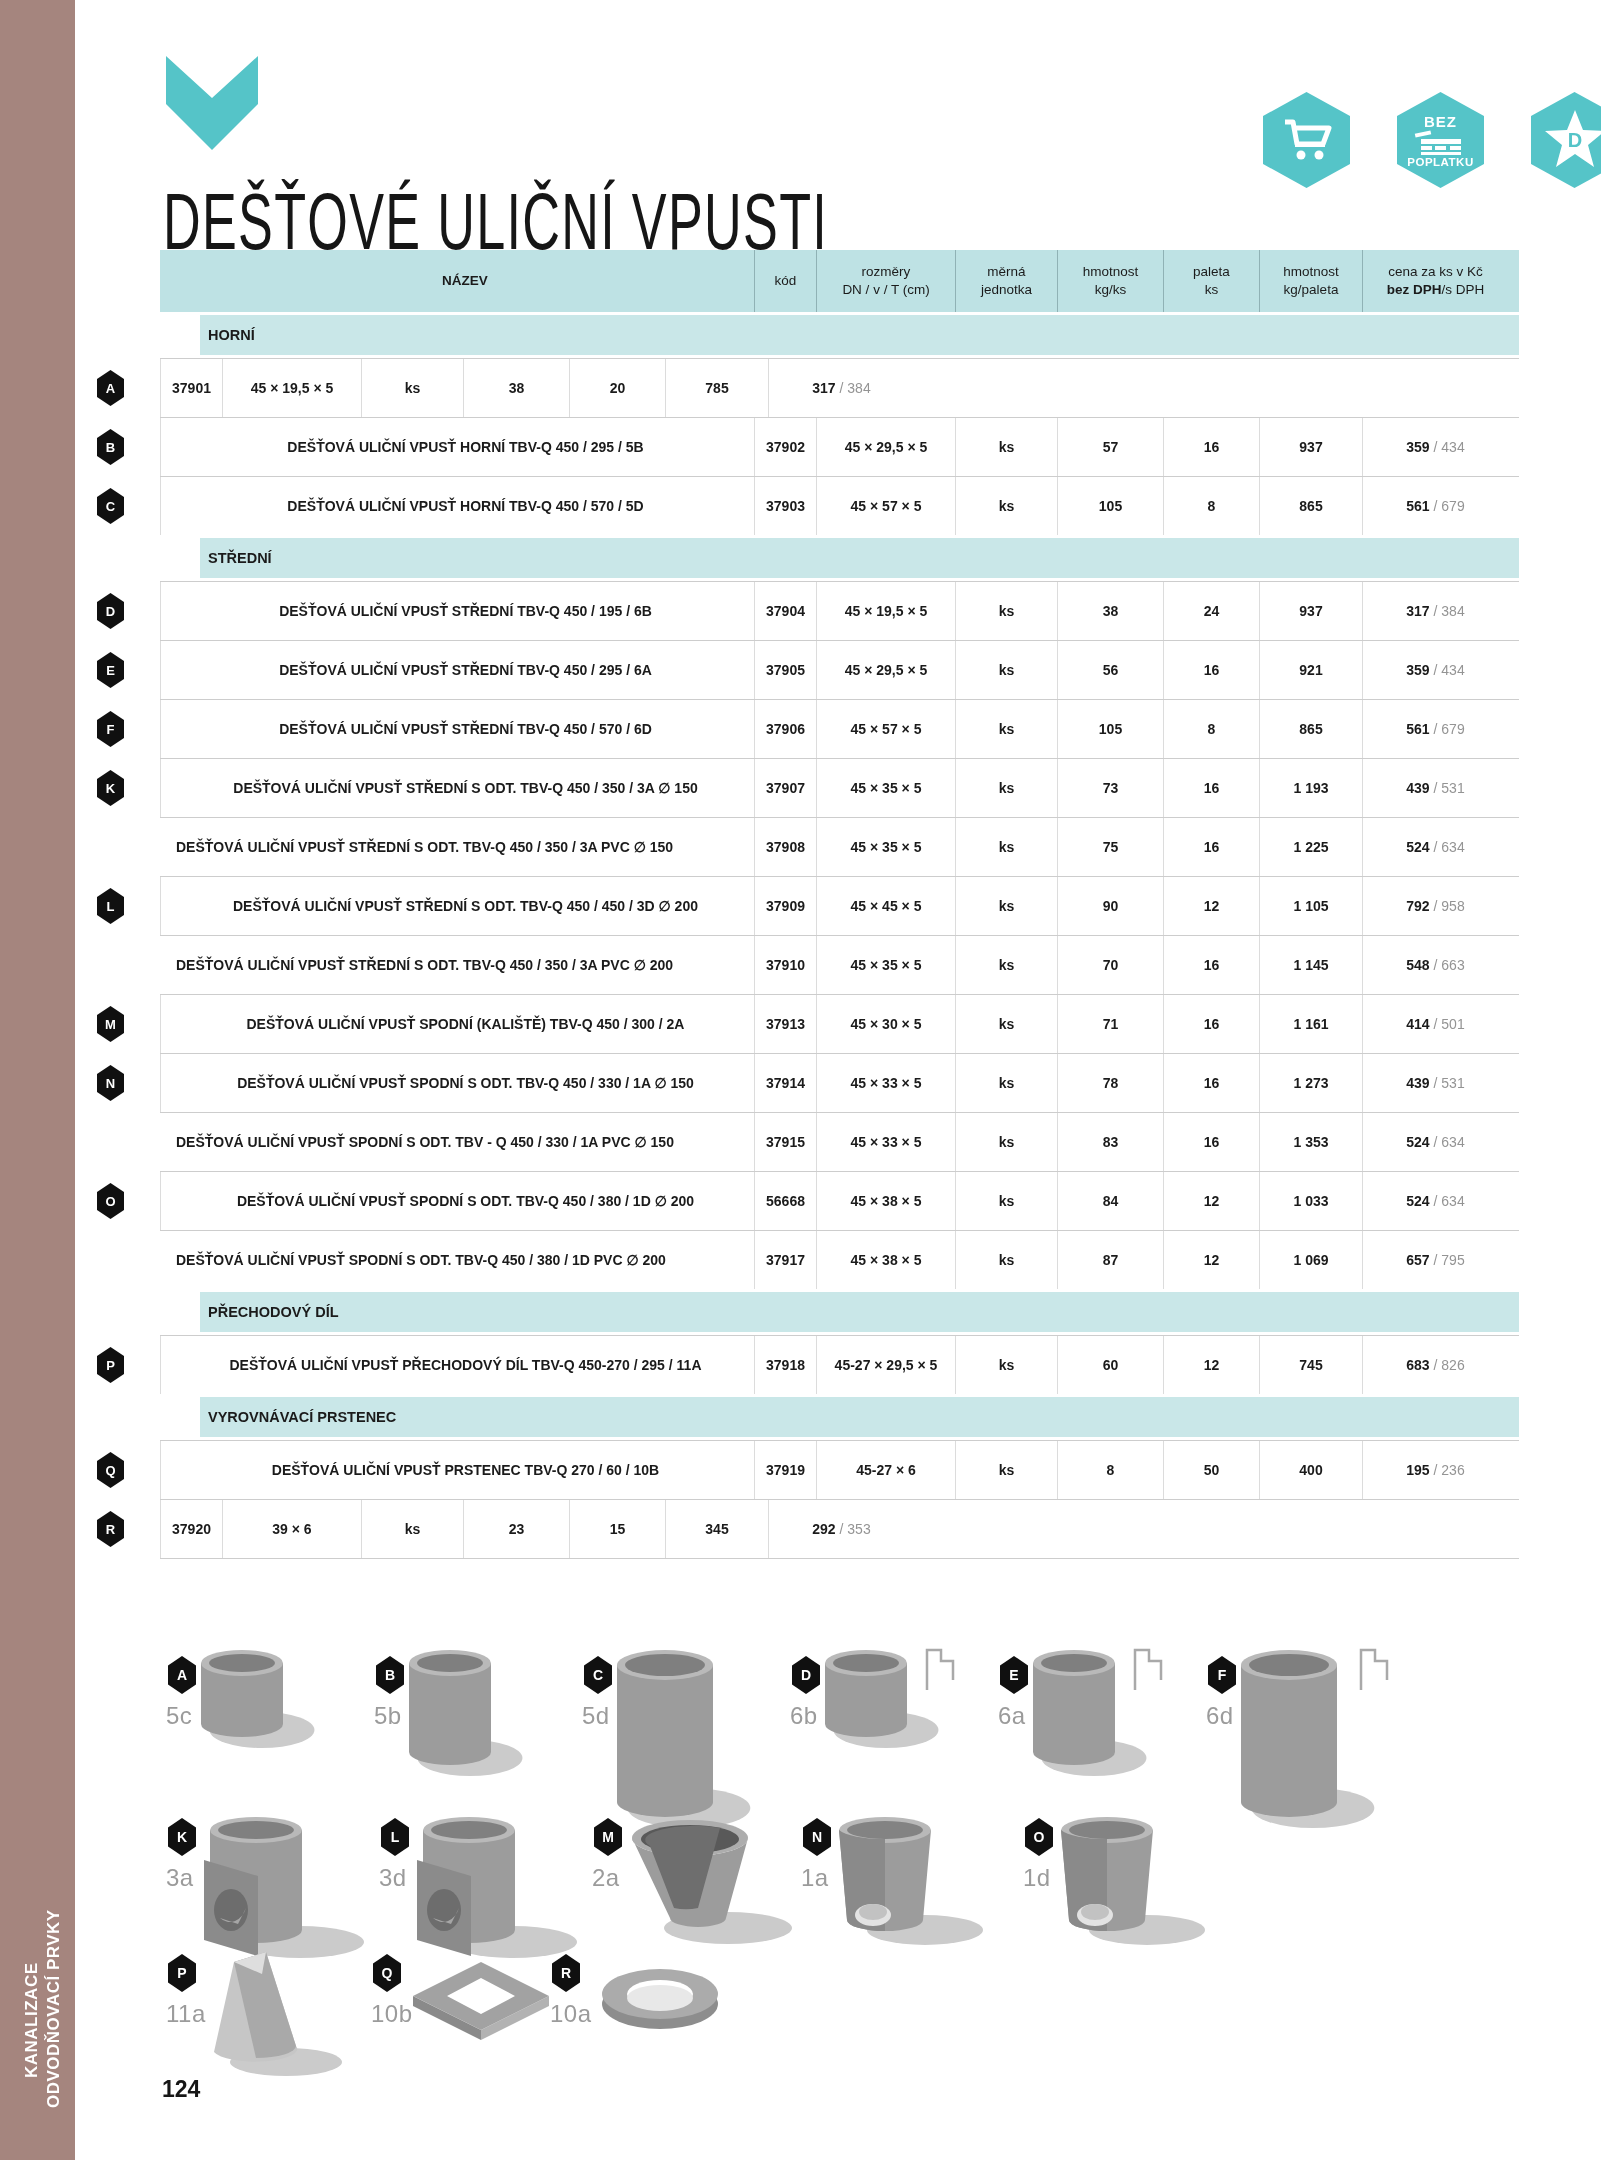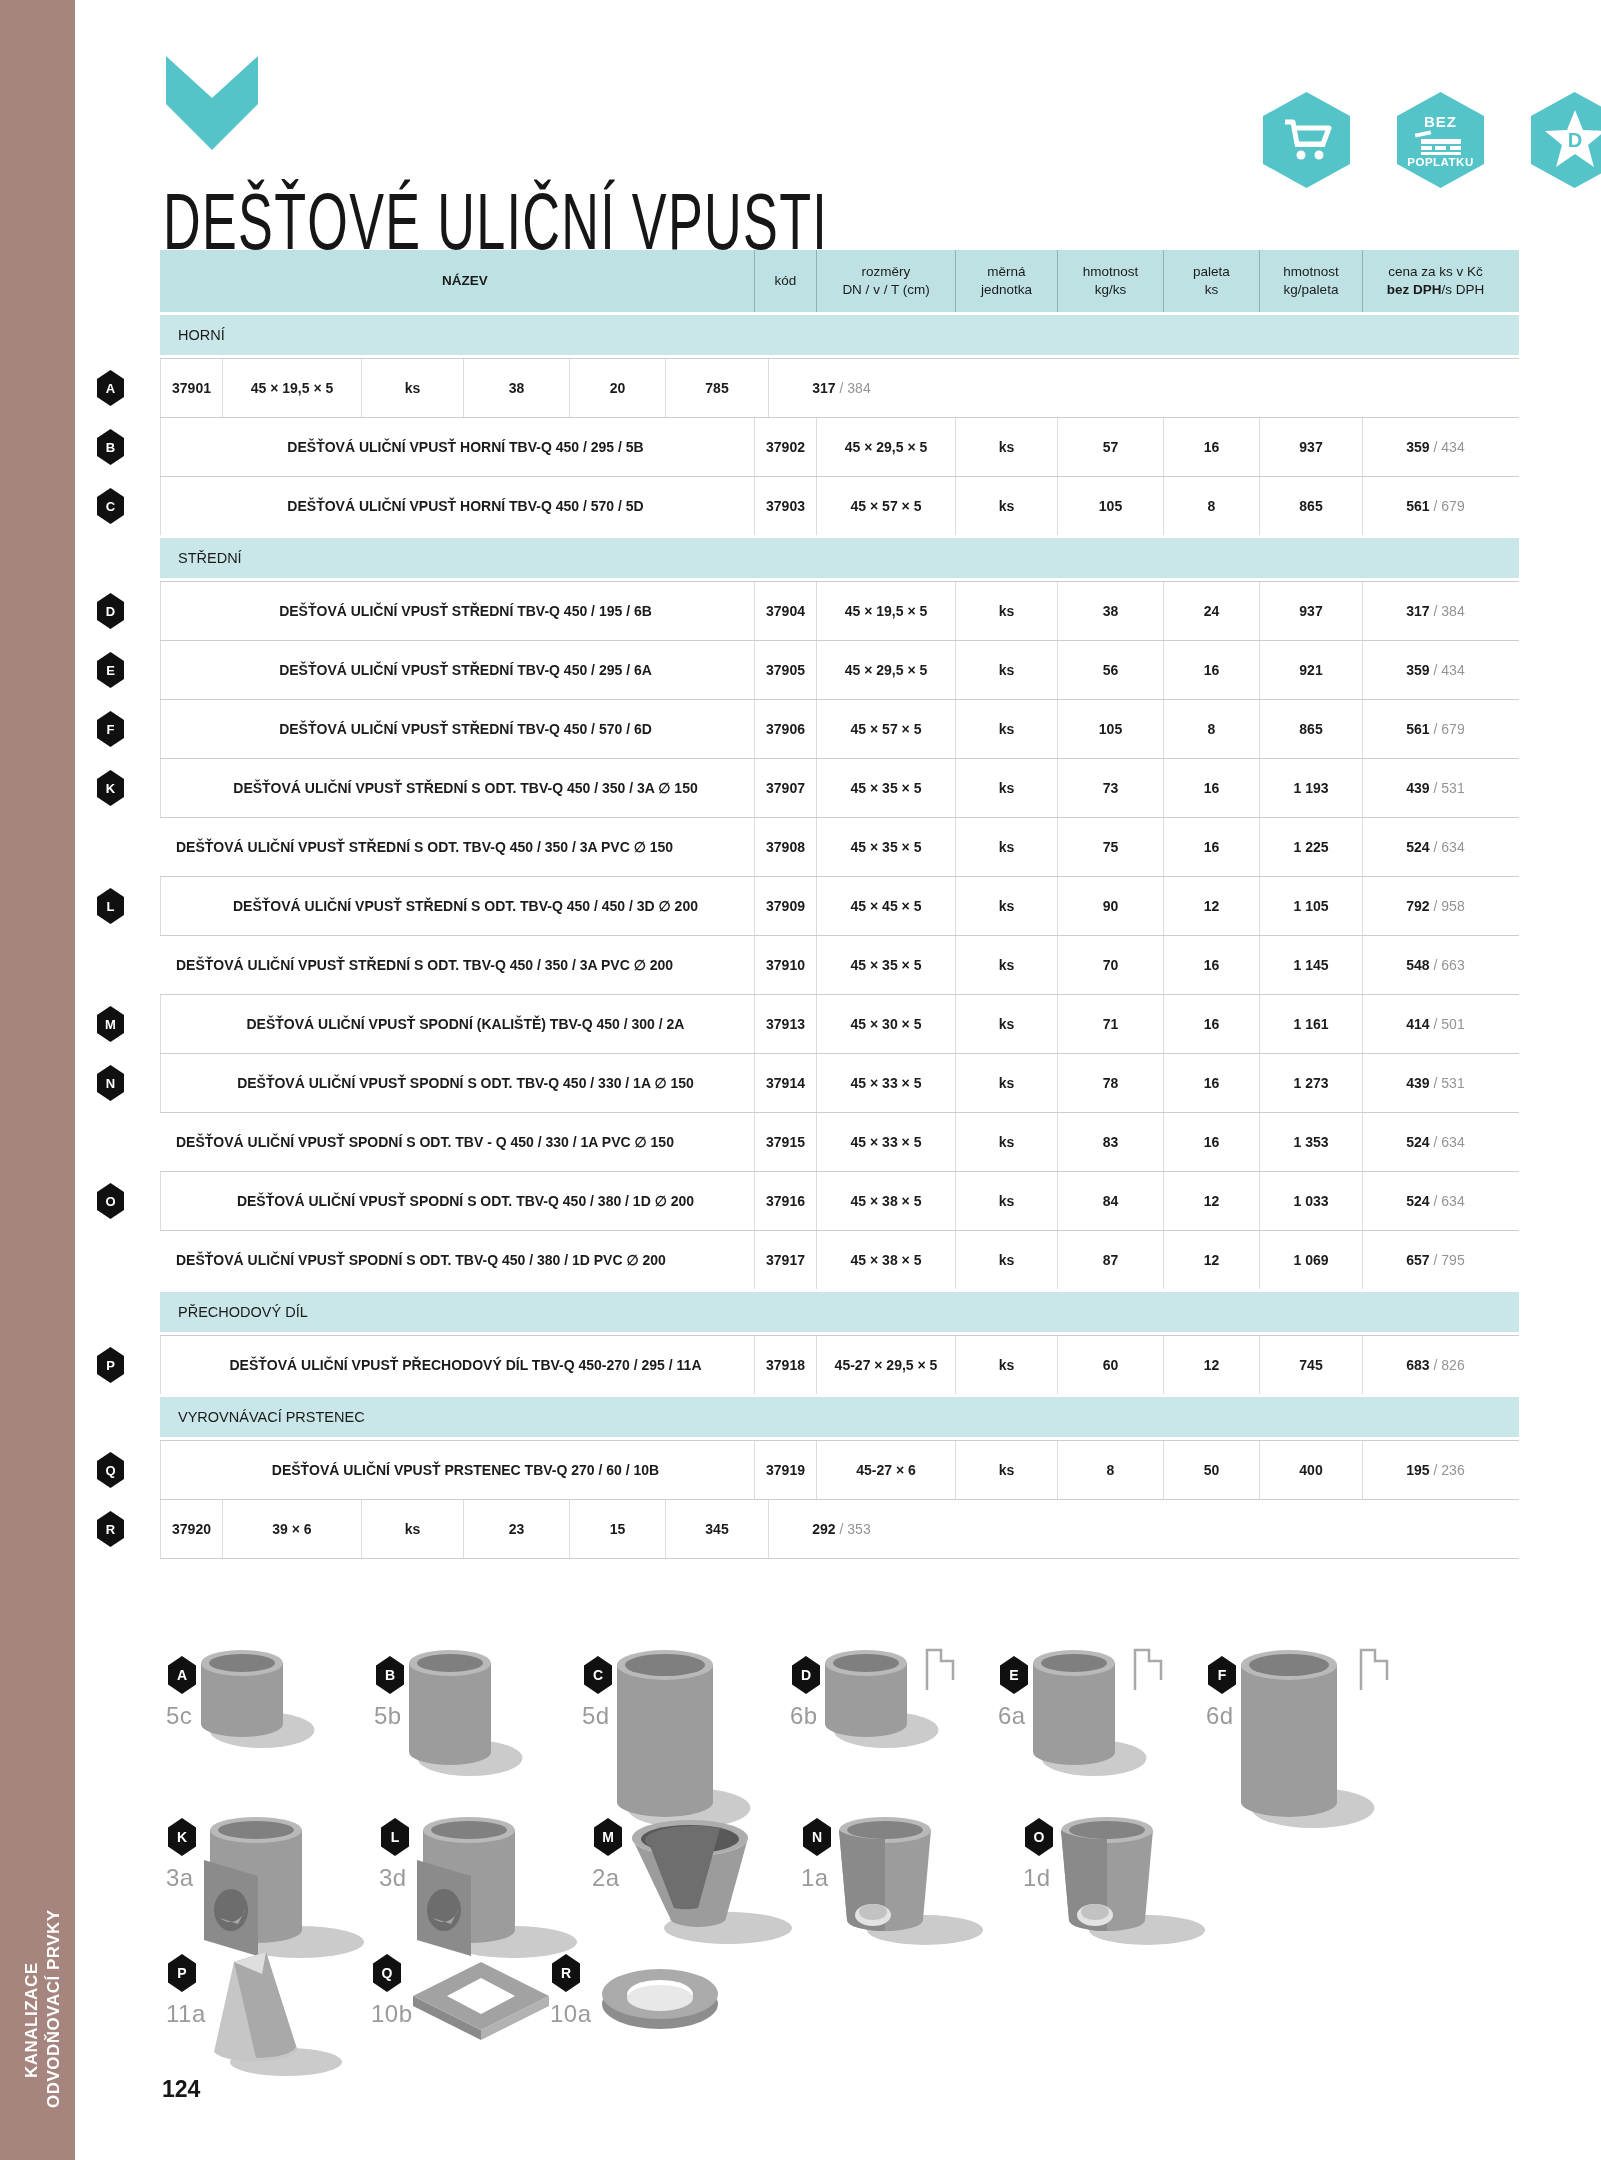--- a/index.html
+++ b/index.html
@@ -46,21 +46,21 @@
   .c-kod{width:62px;}
   .c-roz{width:139px;}
   .c-mj{width:102px;}
   .c-kg{width:106px;}
   .c-pal{width:96px;}
   .c-kgp{width:103px;}
   .c-cena{width:146px;}
   .thead .c-name{font-weight:bold;justify-content:center;}
 
   .section-bar{height:46px;background:var(--teal-sec);display:flex;align-items:center;
-    padding-left:18px;font-weight:normal;font-size:14.5px;border-top:3px solid #fff;border-bottom:3px solid #fff;}
+    padding-left:8px;font-weight:bold;font-size:14.5px;border-top:3px solid #fff;border-bottom:3px solid #fff;margin-left:40px;}
   .trow{position:relative;display:flex;height:59px;background:#fff;border-top:1px solid var(--row-line);
     align-items:center;text-align:center;font-weight:bold;}
   .trow:first-of-type{border-top:none;}
   .trow .cell{border-left:1px solid var(--col-line);height:100%;display:flex;align-items:center;justify-content:center;}
   .trow .cell:first-child{border-left:none;justify-content:flex-start;}
   .table-end{border-top:1px solid var(--row-line);}
   .price-gray{color:var(--gray-t);font-weight:400;}
   .hexmark{position:absolute;left:-63px;top:50%;width:27px;height:36px;margin-top:-18px;background:#101010;
     clip-path:polygon(50% 0%,100% 25%,100% 75%,50% 100%,0% 75%,0% 25%);
     color:#fff;font-size:13px;font-weight:bold;display:flex;align-items:center;justify-content:center;}
@@ -289,21 +289,21 @@
           <div class="cell c-roz">45 × 33 × 5</div>
           <div class="cell c-mj">ks</div>
           <div class="cell c-kg">83</div>
           <div class="cell c-pal">16</div>
           <div class="cell c-kgp">1 353</div>
           <div class="cell c-cena">524<span class="price-gray">&nbsp;/ 634</span></div>
         </div>
         <div class="trow">
           <div class="hexmark">O</div>
           <div class="cell c-name">DEŠŤOVÁ ULIČNÍ VPUSŤ SPODNÍ S ODT. TBV-Q 450 / 380 / 1D ∅ 200</div>
-          <div class="cell c-kod">37916</div>
+          <div class="cell c-kod">56668</div>
           <div class="cell c-roz">45 × 38 × 5</div>
           <div class="cell c-mj">ks</div>
           <div class="cell c-kg">84</div>
           <div class="cell c-pal">12</div>
           <div class="cell c-kgp">1 033</div>
           <div class="cell c-cena">524<span class="price-gray">&nbsp;/ 634</span></div>
         </div>
         <div class="trow">
           <div class="cell c-name">DEŠŤOVÁ ULIČNÍ VPUSŤ SPODNÍ S ODT. TBV-Q 450 / 380 / 1D PVC ∅ 200</div>
           <div class="cell c-kod">37917</div>

